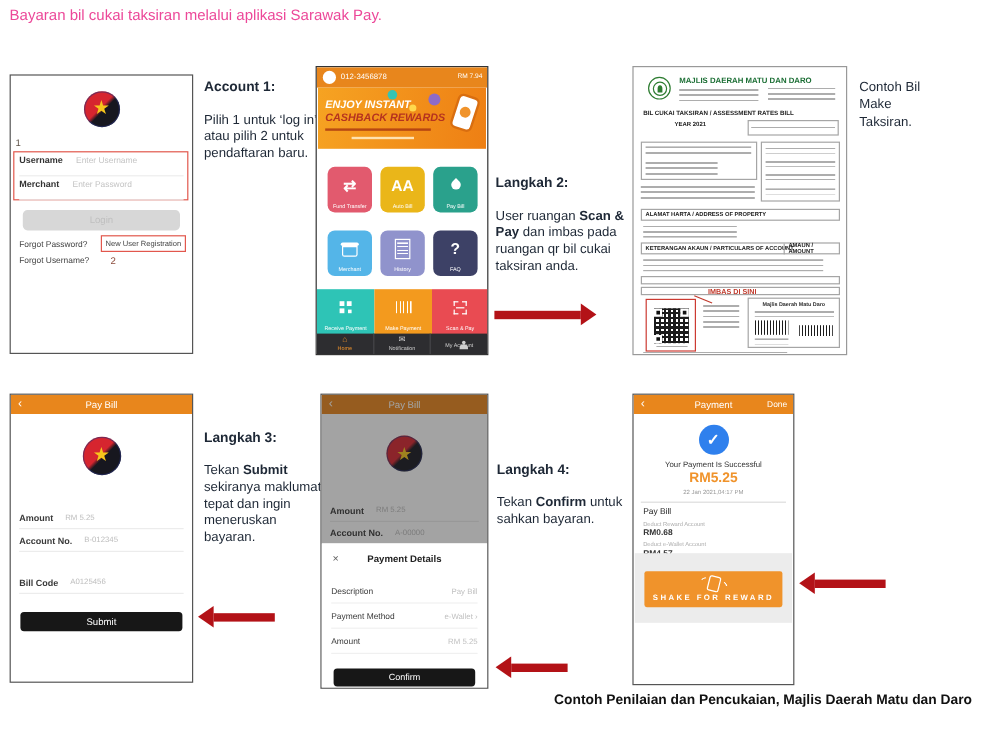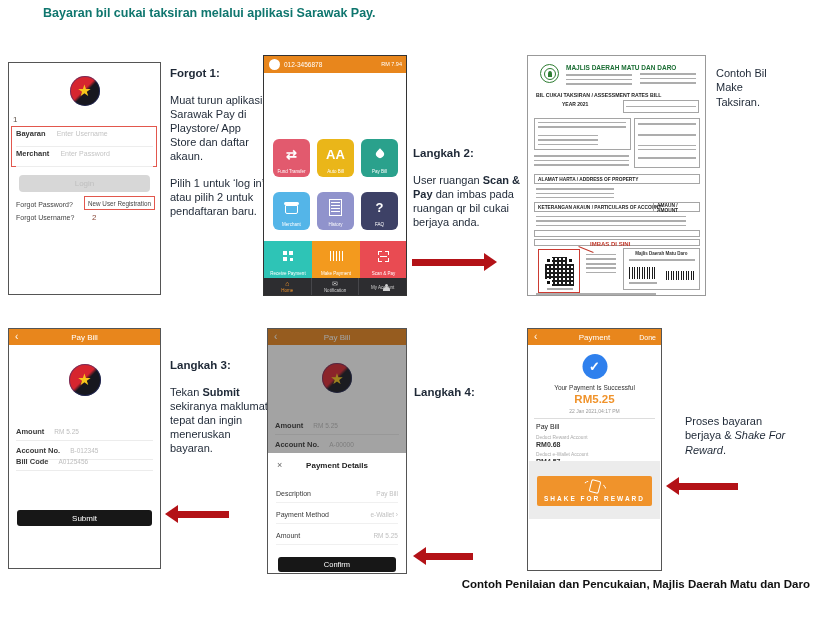--- a/index.html
+++ b/index.html
@@ -1,19 +1,19 @@
 <!DOCTYPE html>
 <html><head>
 <meta charset="utf-8">
 <style>
   html,body{margin:0;padding:0;background:#fff;}
   .page{position:relative;width:831px;height:626px;background:#fff;overflow:hidden;
         font-family:"Liberation Sans",sans-serif;color:#1e2836;}
   
-  .doc-title{position:absolute;left:8px;top:5px;font-size:12.5px;font-weight:bold;line-height:1.35;color:#0f766e;margin-left:35px;}
+  .doc-title{position:absolute;left:8px;top:5px;font-size:12.5px;font-weight:normal;line-height:1.35;color:#ec4899;}
   .doc-footer{position:absolute;right:21px;top:578px;font-size:11.5px;font-weight:bold;color:#111;}
   .step{position:absolute;font-size:11px;line-height:1.28;color:#1e2836;}
   .step .h{font-weight:bold;font-size:11.5px;margin-bottom:12px;}
   .step p{margin:0 0 13px 0;}
   .note{position:absolute;font-size:11px;line-height:1.3;color:#1e2836;}
   .arrow{position:absolute;height:18px;display:flex;align-items:center;}
   .arrow .shaft{flex:1;height:7px;background:#b31217;}
   .arrow .head-r{width:0;height:0;border-top:9px solid transparent;border-bottom:9px solid transparent;border-left:13px solid #b31217;}
   .arrow .head-l{width:0;height:0;border-top:9px solid transparent;border-bottom:9px solid transparent;border-right:13px solid #b31217;}
   
@@ -125,46 +125,57 @@
     <div>Bayaran bil cukai taksiran melalui aplikasi Sarawak Pay.</div>
   </div>
 
   <div class="panel" id="p1">
     <div class="abs swklogo" style="left:50%;transform:translateX(-50%);top:13px;width:30px;height:30px;">
         <span class="star">★</span>
       </div>
     <div class="marker" style="left:4px;top:52px;">1</div>
     <div class="abs redbox" style="left:2px;width:146px;top:63px;height:41px;"></div>
     <div class="fieldrow" style="top:66px;height:17px;">
-      <b>Bayaran</b>
+      <b>Username</b>
       <span class="ph">Enter Username</span>
     </div>
     <div class="fieldrow" style="top:86px;height:17px;">
       <b>Merchant</b>
       <span class="ph">Enter Password</span>
     </div>
     <div class="loginbtn" style="top:112px;">Login</div>
     <div class="linktxt" style="left:7px;top:138px;">Forgot Password?</div>
     <div class="newuser" style="right:5px;top:133px;">New User Registration</div>
     <div class="linktxt" style="left:7px;top:151px;">Forgot Username?</div>
     <div class="marker" style="left:83px;top:150px;color:#8a4a3a;">2</div>
   </div>
 
   <div class="step" style="left:170px;top:66px;width:96px;">
-    <div class="h">Forgot 1:</div>
-    <p>Muat turun aplikasi Sarawak Pay di Playstore/ App Store dan daftar akaun.</p>
+    <div class="h">Account 1:</div>
     <p>Pilih 1 untuk ‘log in’ atau pilih 2 untuk pendaftaran baru.</p>
   </div>
 
   <div class="panel" id="p2">
     <div class="phead" style="height:17px;justify-content:flex-start;">
       <span class="havatar"></span>
       <span class="hphone">012-3456878</span>
       <span class="hbal">RM 7.94</span>
     </div>
+    <div class="banner">
+      <span class="deco" style="left:58px;top:2px;width:8px;height:8px;background:#35c4b5;"></span>
+      <span class="deco" style="left:92px;top:5px;width:10px;height:10px;background:#8d6bc9;"></span>
+      <span class="deco" style="left:76px;top:14px;width:6px;height:6px;background:#ffd84d;"></span>
+      <span class="phonegfx">
+          <i></i>
+        </span>
+      <div class="l1">ENJOY INSTANT</div>
+      <div class="l2">CASHBACK REWARDS</div>
+      <div class="sub"></div>
+      <div class="sub2"></div>
+    </div>
 
     <div class="tile" style="left: 9px; top: 83px; background: rgb(226, 90, 110);">
       <span class="ic">⇄</span>
       <span class="lbl">Fund Transfer</span>
     </div>
     <div class="tile" style="left: 53px; top: 83px; background: rgb(234, 182, 25);">
       <span class="ic">AA</span>
       <span class="lbl">Auto Bill</span>
     </div>
     <div class="tile" style="left: 97px; top: 83px; background: rgb(42, 161, 140);">
@@ -220,21 +231,21 @@
       </div>
       <div class="navitem">
         <span class="nic"><span class="icon-person"></span></span>
         <span>My Account</span>
       </div>
     </div>
   </div>
 
   <div class="step" style="left:413px;top:146px;width:110px;">
     <div class="h">Langkah 2:</div>
-    <p><span>User ruangan </span><b>Scan &amp; Pay</b><span> dan imbas pada ruangan qr bil cukai berjaya anda.</span></p>
+    <p><span>User ruangan </span><b>Scan &amp; Pay</b><span> dan imbas pada ruangan qr bil cukai taksiran anda.</span></p>
   </div>
   <div class="arrow" id="arrow1" style="left:412px;top:253px;width:85px;">
     <span class="shaft"></span>
       <span class="head-r"></span>
   </div>
 
   <div class="panel" id="p3">
     <div class="abs crest" style="left:12px;top:8px;"></div>
     <div class="abs" style="left:38px;top:8px;width:128px;font-size:6.5px;font-weight:bold;color:#1b6e34;">MAJLIS DAERAH MATU DAN DARO</div>
     <div class="abs bars" style="left:38px;top:18px;width:66px;height:12px;"></div>
@@ -297,21 +308,21 @@
         <span class="star">★</span>
       </div>
     <div class="prow" style="top:94px;">
       <b>Amount</b>
       <span class="val">RM 5.25</span>
     </div>
     <div class="prow" style="top:113px;">
       <b>Account No.</b>
       <span class="val">B-012345</span>
     </div>
-    <div class="prow" style="top:124px;">
+    <div class="prow" style="top:148px;">
       <b>Bill Code</b>
       <span class="val">A0125456</span>
     </div>
     <div class="blackbtn" style="left:8px;right:8px;top:181px;height:16px;">Submit</div>
   </div>
 
   <div class="step" style="left:170px;top:358px;width:98px;">
     <div class="h">Langkah 3:</div>
     <p><span>Tekan </span><b>Submit</b><span> sekiranya maklumat tepat dan ingin meneruskan bayaran.</span></p>
   </div>
@@ -352,20 +363,21 @@
       <div class="srow" style="top:73px;">
         <span class="sl">Amount</span>
         <span class="sv">RM 5.25</span>
       </div>
       <div class="blackbtn" style="left:10px;right:10px;top:104px;height:15px;font-size:7.5px;">Confirm</div>
     </div>
   </div>
 
   <div class="step" style="left:414px;top:385px;width:106px;">
     <div class="h">Langkah 4:</div>
+    <p><span>Tekan </span><b>Confirm</b><span> untuk sahkan bayaran.</span></p>
   </div>
   <div class="arrow" id="arrow3" style="left:413px;top:547px;width:60px;">
     <span class="head-l"></span>
       <span class="shaft"></span>
   </div>
 
   <div class="panel" id="p6">
     <div class="phead">
       <span class="back">‹</span>
       <span>Payment</span>
@@ -384,22 +396,19 @@
     <div class="abs" style="left:8px;top:123px;font-size:4.8px;color:#ababab;">Deduct e-Wallet Account</div>
     <div class="abs" style="left:8px;top:129px;font-size:7px;font-weight:bold;color:#333;">RM4.57</div>
     <div class="graysec">
       <div class="shakebtn">
         <span class="icon-shake"></span>
         <span class="txt">SHAKE FOR REWARD</span>
       </div>
     </div>
   </div>
 
-  <div class="note" style="left:685px;top:414px;width:110px;">
-    <span>Proses bayaran berjaya &amp; </span><i>Shake For Reward</i><span>.</span>
-  </div>
   <div class="arrow" id="arrow4" style="left:666px;top:477px;width:72px;">
     <span class="head-l"></span>
       <span class="shaft"></span>
   </div>
 
   <div class="doc-footer">Contoh Penilaian dan Pencukaian, Majlis Daerah Matu dan Daro</div>
 </div>
 
 </body></html>

